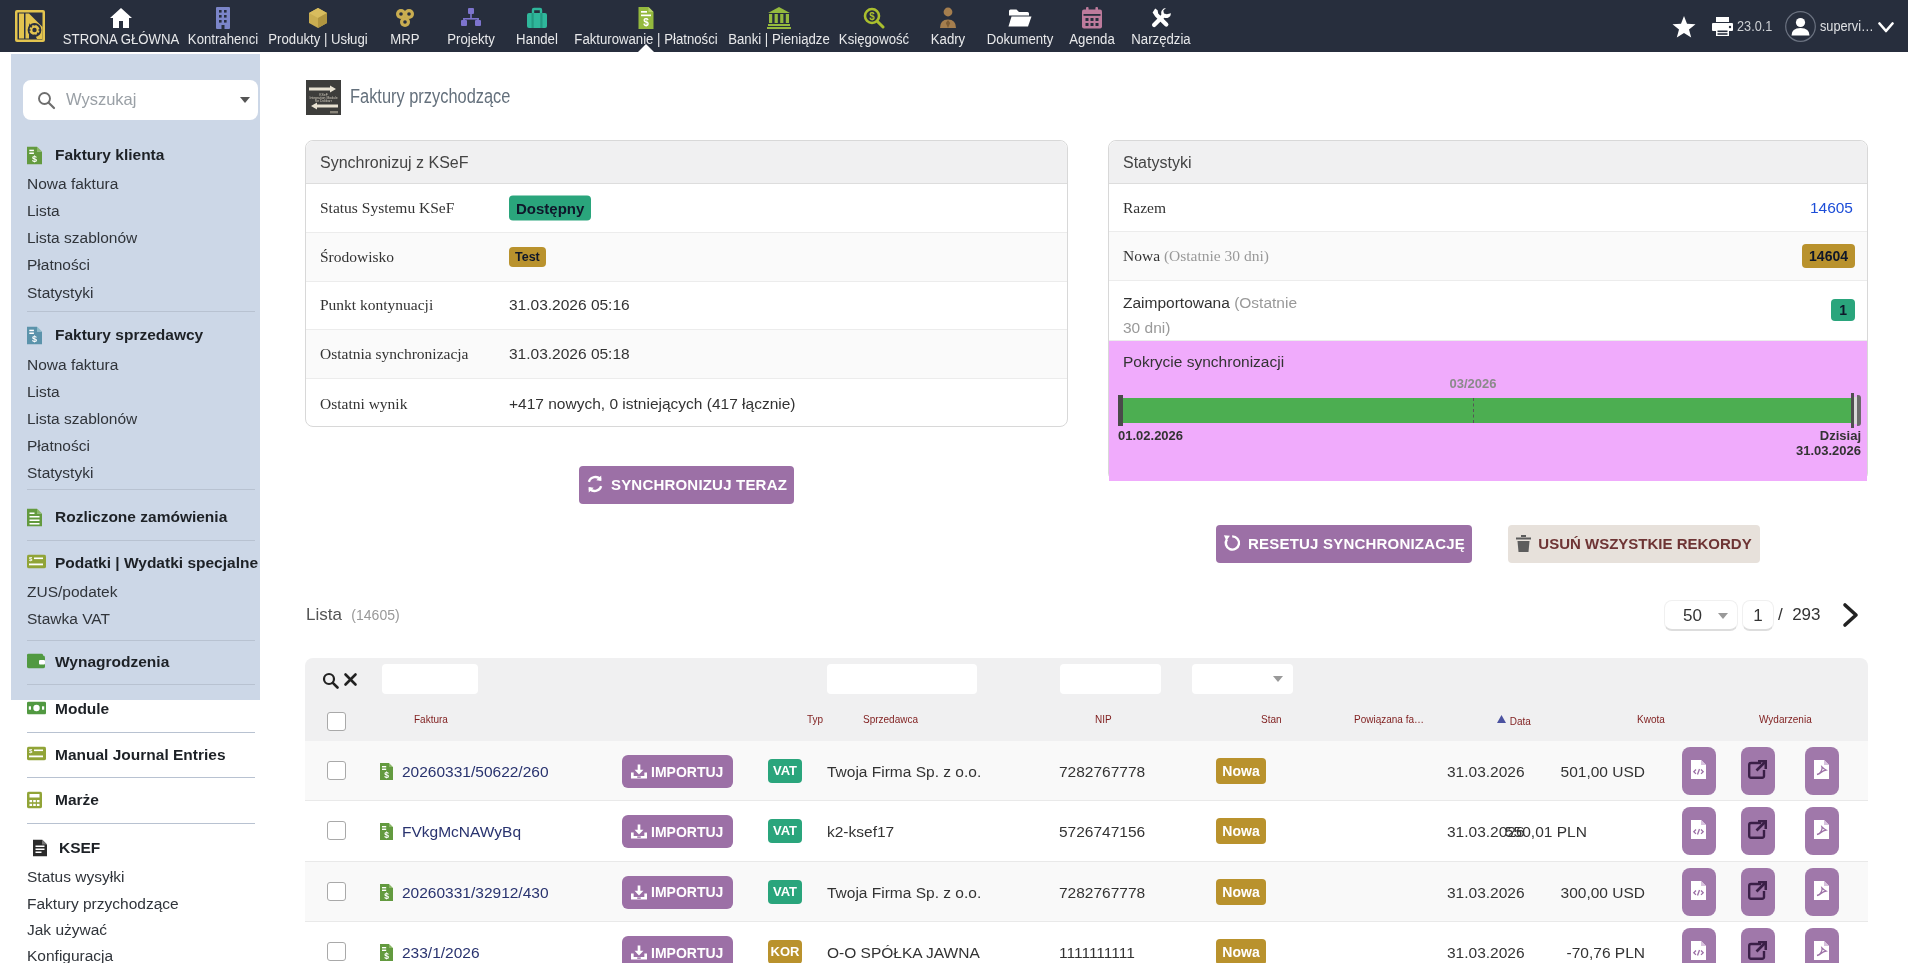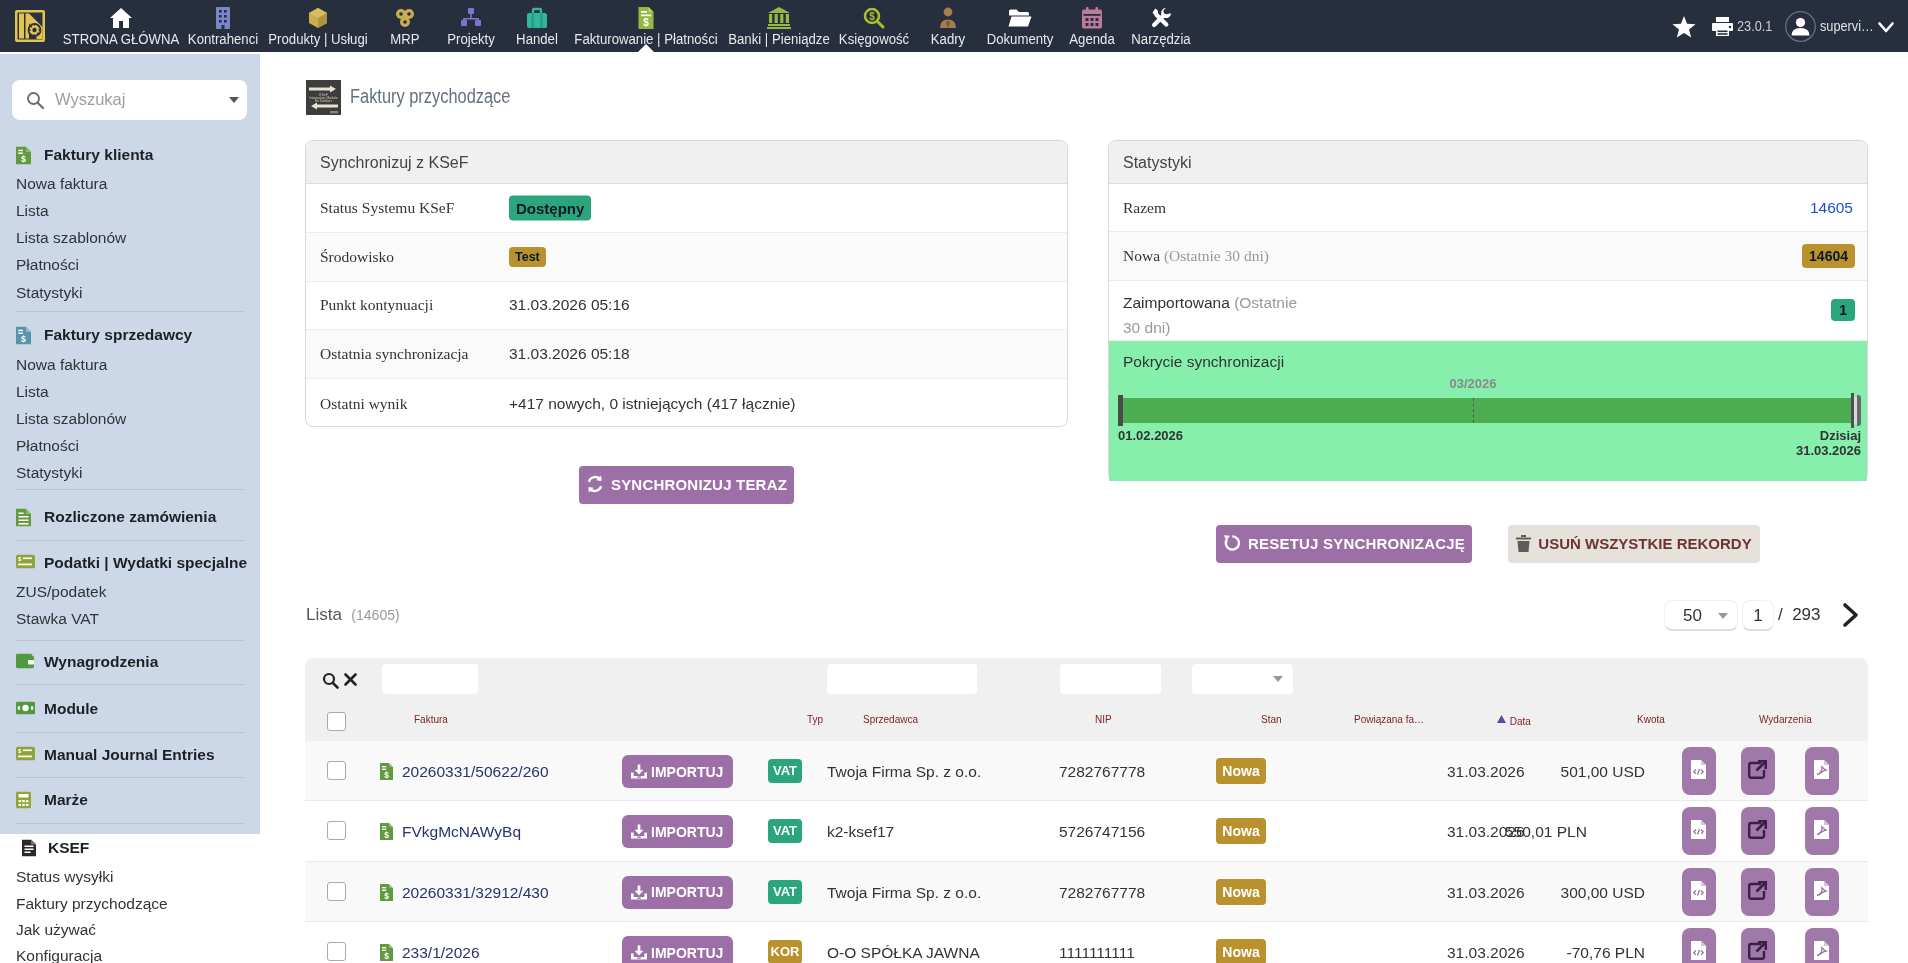--- a/index.html
+++ b/index.html
@@ -14,21 +14,21 @@
   font-size:15.5px; transform:translateX(-50%); white-space:nowrap; }
 .navitem .ic { position:absolute; top:7px; left:50%; transform:translateX(-50%); height:22px; }
 .navitem .lbl { position:absolute; top:30px; left:50%; transform:translateX(-50%) scaleX(0.85); transform-origin:center; }
 .navarrow { position:absolute; top:44px; width:0; height:0; border-left:8px solid transparent;
   border-right:8px solid transparent; border-bottom:8px solid #fff; transform:translateX(-50%); }
 .logo { position:absolute; left:15px; top:10px; width:30px; height:32px; }
 
 .tr-right { position:absolute; top:0; height:52px; color:#dfe1e4; font-size:15.5px; }
 
 
-.sidebar { position:absolute; left:0; top:54px; width:260px; height:780px; background:#ccd7e7; }
+.sidebar { position:absolute; left:11px; top:54px; width:260px; height:646px; background:#ccd7e7; }
 .search { position:absolute; left:12px; top:26px; width:235px; height:40px; background:#fff;
   border-radius:8px; }
 .search .ph { position:absolute; left:43px; top:10px; color:#9aa0a6; font-size:16.5px; }
 .search .caret { position:absolute; right:8px; top:17px; width:0; height:0;
   border-left:5px solid transparent; border-right:5px solid transparent; border-top:6px solid #555; }
 .shead { position:absolute; left:44px; transform:translateY(-50%); font-weight:bold;
   font-size:15.5px; color:#1d2126; white-space:nowrap; }
 .sitem { position:absolute; left:16px; transform:translateY(-50%); font-size:15.5px;
   color:#30343a; white-space:nowrap; }
 .sico { position:absolute; left:16px; transform:translateY(-50%); width:17px; height:17px; }
@@ -466,21 +466,21 @@
           <span style="position:absolute;right:14px;top:50%;transform:translateY(-50%);font-weight:normal;color:#1d4ed8">14605</span>
         </div>
       <div class="prow alt" style="height:48.8px">
           <span class="plabel">Nowa <span style="color:#999">(Ostatnie 30 dni)</span></span>
           <span class="badge b-gold" style="position:absolute;right:12px;top:50%;transform:translateY(-50%);font-size:14px;padding:4px 7px">14604</span>
         </div>
       <div class="prow" style="height:60px">
           <span style="position:absolute;left:14px;top:9px;width:185px;line-height:25px">Zaimportowana <span style="color:#999">(Ostatnie 30 dni)</span></span>
           <span class="badge b-green" style="position:absolute;right:12px;top:50%;transform:translateY(-50%);font-size:14px;padding:3px 8px">1</span>
         </div>
-      <div class="prow alt" style="height:140px;background:#86efac">
+      <div class="prow alt" style="height:140px;background:#f0abfc">
         <span style="position:absolute;left:14px;top:12px;font-size:15.5px">Pokrycie synchronizacji</span>
       </div>
     </div>
 
     <div style="position:absolute;left:858px;top:322px;width:743px;height:14px;font-size:13px;font-weight:bold;color:#8a8a8a">
         <span style="position:absolute;left:355px;transform:translateX(-50%)">03/2026</span>
       </div>
     <div style="position:absolute;left:858px;top:344px;width:743px;height:25px">
       <div style="position:absolute;left:0;top:0;width:734px;height:25px;background:#4cae51"></div>
       <div style="position:absolute;left:0;top:-3px;width:5px;height:31px;background:#4a4a4a"></div>

